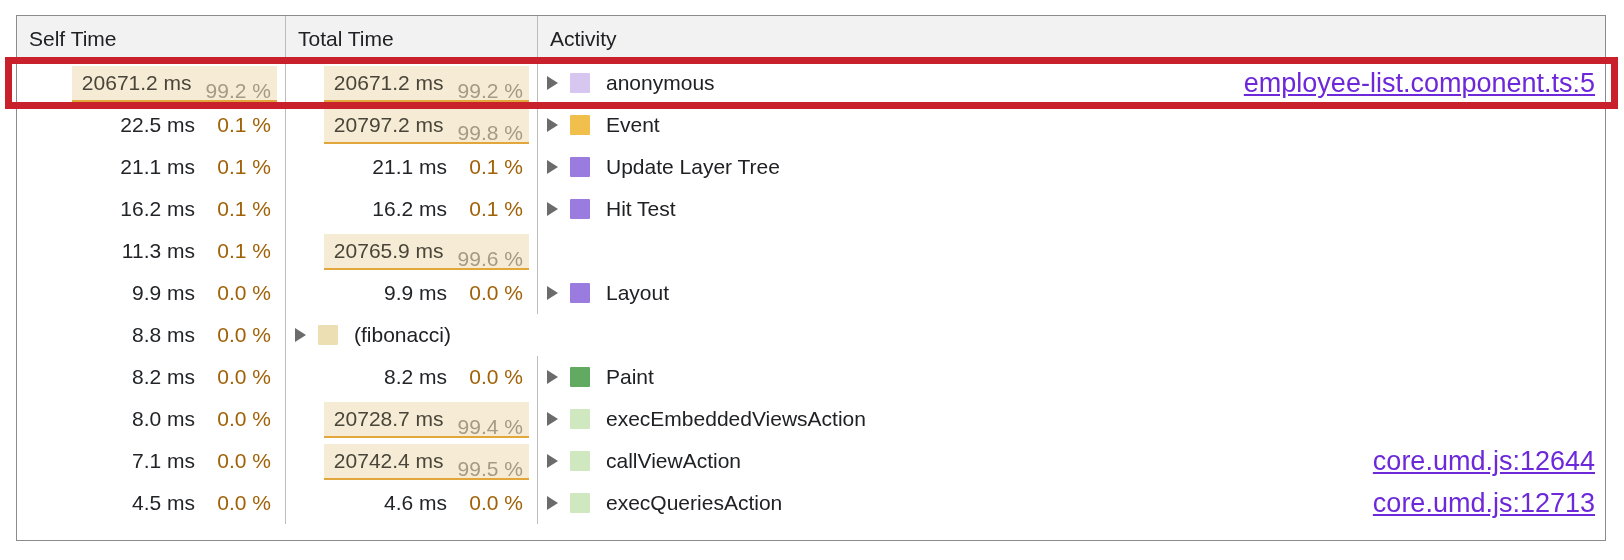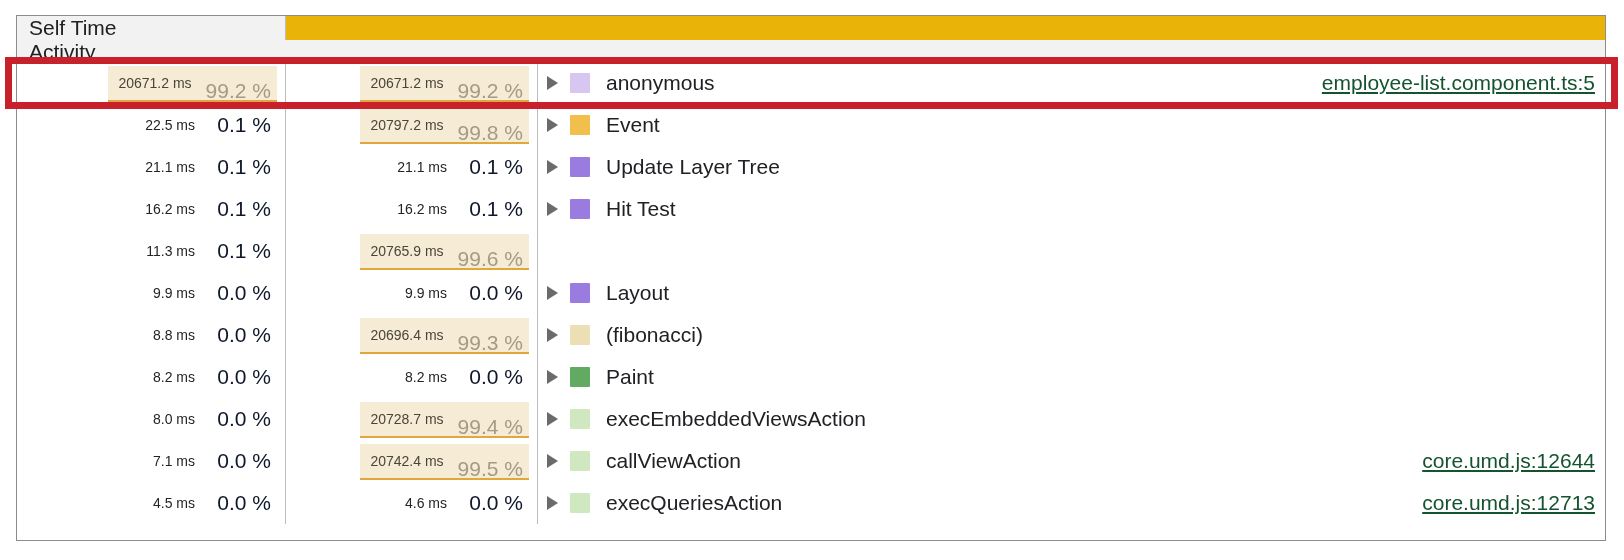--- a/index.html
+++ b/index.html
@@ -25,21 +25,20 @@
     overflow:hidden;
   }
 
   
   .thead{
     display:flex;
     height:46px;
     background:#eab308;
     border-bottom:1px solid #9b9b9b;
     box-sizing:border-box;
-    flex-direction:column;
   }
   .th{
     display:flex;align-items:center;
     font-size:21px;
     color:#202124;
     box-sizing:border-box;
     padding-left:12px;
     border-right:1px solid #bdbdbd;
     background:#f2f2f2;
     white-space:nowrap;
@@ -71,27 +70,27 @@
   
   .numwrap{
     display:flex;align-items:baseline;
     padding:3px 6px 3px 10px;
     box-sizing:border-box;
     position:relative;
     height:34px;
     align-items:center;
   }
   .num{
-    font-size:14px;
+    font-size:21px;
     color:#222428;
     white-space:nowrap;
   }
   .pct{
     font-size:21px;
-    color:#0f172a;
+    color:#a16207;
     white-space:nowrap;
     margin-left:14px;
     min-width:62px;
     text-align:right;
   }
   
   .hot .numwrap{
     background:#f6ecd5;
     box-shadow:0 2px 0 0 #e8ac3a inset;
   }
@@ -122,22 +121,22 @@
     margin-right:16px;
     border-radius:1px;
   }
   .act-name{
     font-size:21px;
     color:#202124;
     white-space:nowrap;
   }
   .spacer{flex:1 1 auto;}
   .srclink{
-    font-size:21px;
-    color:#14532d;
+    font-size:27px;
+    color:#6d28d9;
     text-decoration:underline;
     white-space:nowrap;
     padding-right:10px;
     cursor:pointer;
   }
 
   
   .annot{
     position:absolute;
     left:5px; top:57px;
@@ -152,20 +151,23 @@
 <body>
 
 <div class="stage">
 
   <div class="grid">
 
     <div class="thead">
       <div class="th c-self">
         <span>Self Time</span>
       </div>
+      <div class="th c-total">
+        <span>Total Time</span>
+      </div>
       <div class="th c-activity">
         <span>Activity</span>
       </div>
     </div>
 
     <div class="tbody" id="tbody">
         <div class="row">
           <div class="cell c-self hot">
             <div class="numwrap">
               <span class="num">20671.2 ms</span>
@@ -280,26 +282,20 @@
             <span class="spacer"></span>
           </div>
         </div>
         <div class="row">
           <div class="cell c-self">
             <div class="numwrap">
               <span class="num">8.8 ms</span>
               <span class="pct">0.0 %</span>
             </div>
           </div>
-          <div class="cell c-total hot">
-            <div class="numwrap">
-              <span class="num">20696.4 ms</span>
-              <span class="pct">99.3 %</span>
-            </div>
-          </div>
           <div class="cell c-activity">
             <span class="disclosure"></span>
             <span class="swatch" style="background: rgb(236, 223, 179);"></span>
             <span class="act-name">(fibonacci)</span>
             <span class="spacer"></span>
           </div>
         </div>
         <div class="row">
           <div class="cell c-self">
             <div class="numwrap">

